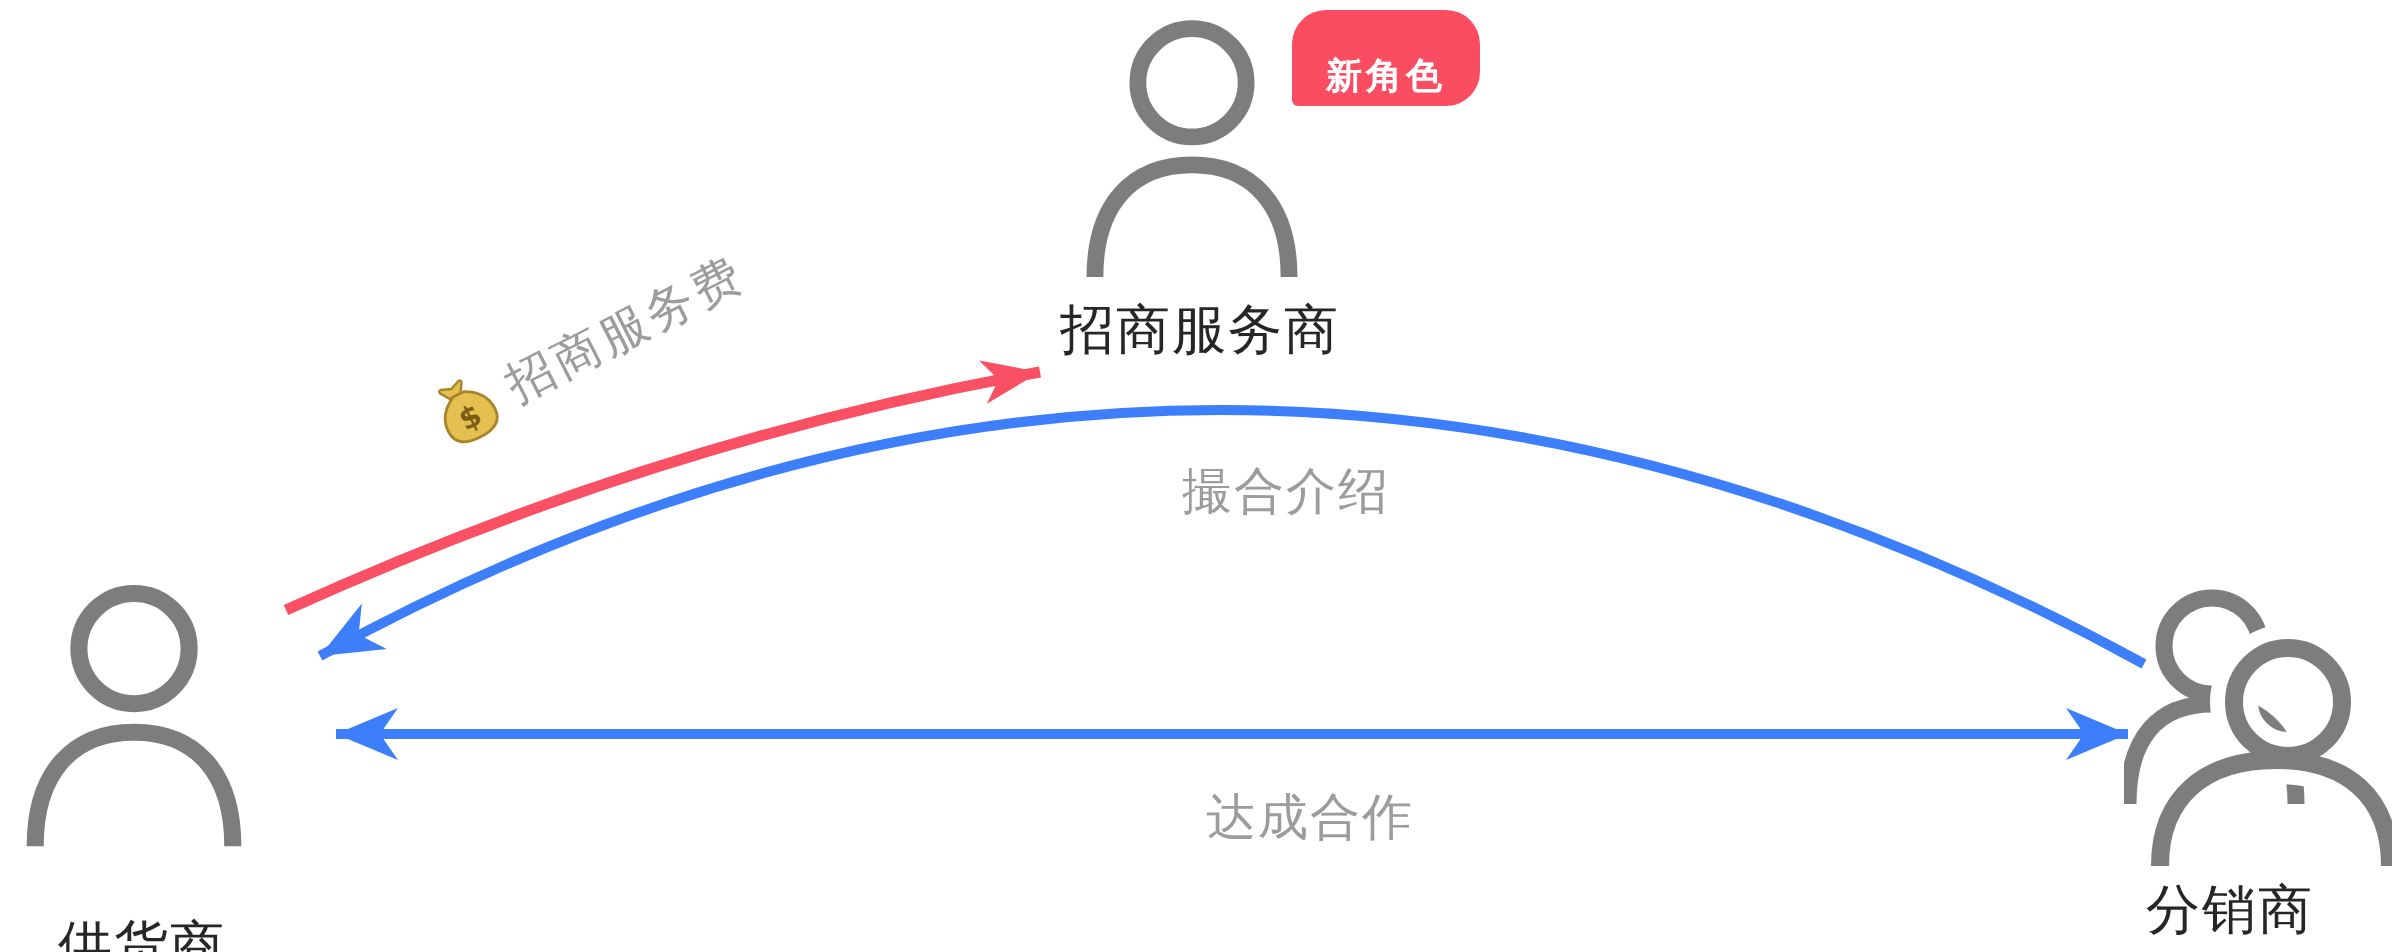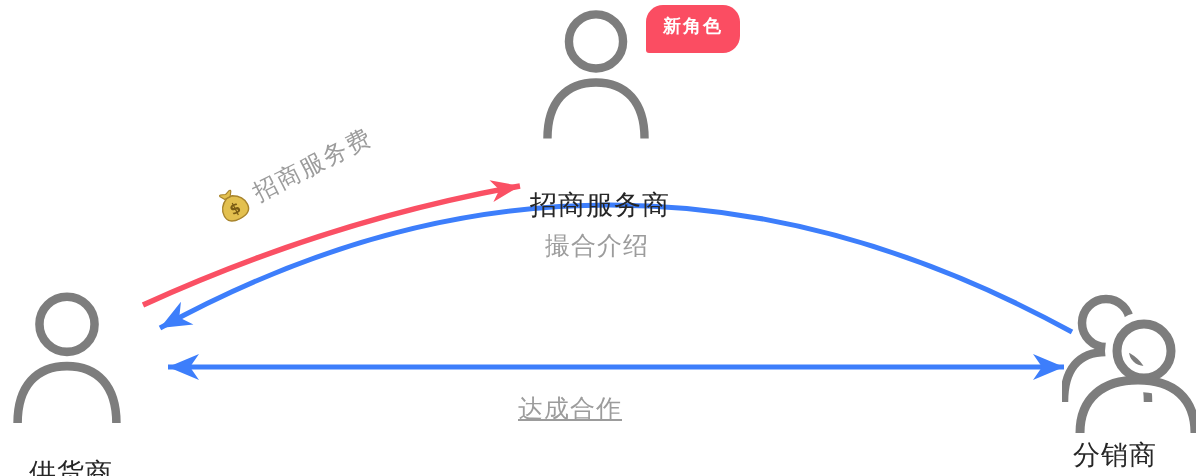--- a/index.html
+++ b/index.html
@@ -24,29 +24,29 @@
     font-size: 27px;
     letter-spacing: 1px;
     text-align: center;
     white-space: nowrap;
   }
   
   .edge-label {
     color: #9c9c9c;
     font-size: 25px;
     letter-spacing: 1px;
-    text-align: left;
+    text-align: right;
     white-space: nowrap;
   }
 
   
   .badge {
     left: 646px; top: 5px;
     height: 48px;
-    padding: 4px 17px;
+    padding: 16px 17px;
     background: #fb4d62;
     border-radius: 17px 17px 17px 3px;
     color: #ffffff;
     font-size: 18px;
     font-weight: bold;
     line-height: 34px;
     letter-spacing: 2px;
     white-space: nowrap;
   }
 
@@ -85,21 +85,21 @@
 
   <path d="M168,367 L1064,367" fill="none" stroke="#3d7efb" stroke-width="5" marker-start="url(#head-blue)" marker-end="url(#head-blue)"></path>
 </svg>
 
 <div class="abs" style="left:540px; top:6px; width:112px; height:138px;">
   <svg width="112" height="138" viewBox="0 0 120 140">
     <circle cx="60" cy="34" r="29" fill="none" stroke="#7d7d7d" stroke-width="9"></circle>
     <path d="M8,138 C8,99 28,78 60,78 C92,78 112,99 112,138" fill="none" stroke="#7d7d7d" stroke-width="9"></path>
   </svg>
 </div>
-<div class="abs node-label" style="left:520px; top:147px; width:160px;margin-top:40px;">招商服务商</div>
+<div class="abs node-label" style="left:520px; top:147px; width:160px;">招商服务商</div>
 <div class="abs badge">新角色</div>
 
 <div class="abs" style="left:8px; top:292px; width:118px; height:133px;">
   <svg width="118" height="133" viewBox="0 0 120 140">
     <circle cx="60" cy="34" r="29" fill="none" stroke="#7d7d7d" stroke-width="9"></circle>
     <path d="M8,138 C8,99 28,78 60,78 C92,78 112,99 112,138" fill="none" stroke="#7d7d7d" stroke-width="9"></path>
   </svg>
 </div>
 <div class="abs node-label" style="left:11px; top:455px; width:120px;">供货商</div>
 
@@ -122,13 +122,13 @@
   <svg width="30" height="32" viewBox="0 0 30 32">
     <path d="M10,7 L7,2.5 Q6.5,1 8,1 L13,3 L18,1 Q19.5,1 19,2.5 L16,7 Z" fill="#e3c04f" stroke="#a8842c" stroke-width="1.2"></path>
     <path d="M10,7 L16,7 Q26,12 26,21.5 Q26,31 13,31 Q0,31 0,21.5 Q0,12 10,7 Z" transform="translate(2,0)" fill="#e3c04f" stroke="#a8842c" stroke-width="1.4"></path>
     <text x="15" y="25" text-anchor="middle" font-size="15" font-weight="bold" fill="#7a5c14" font-family="'DejaVu Sans', sans-serif">$</text>
   </svg>
   <span class="txt">招商服务费</span>
 </div>
 
 <div class="abs edge-label" style="left:545px; top:229px; width:150px;">撮合介绍</div>
 
-<div class="abs edge-label" style="left:518px; top:392px; width:150px;text-decoration:underline;">达成合作</div>
+<div class="abs edge-label" style="left:557px; top:392px; width:150px;">达成合作</div>
 
 </body></html>

